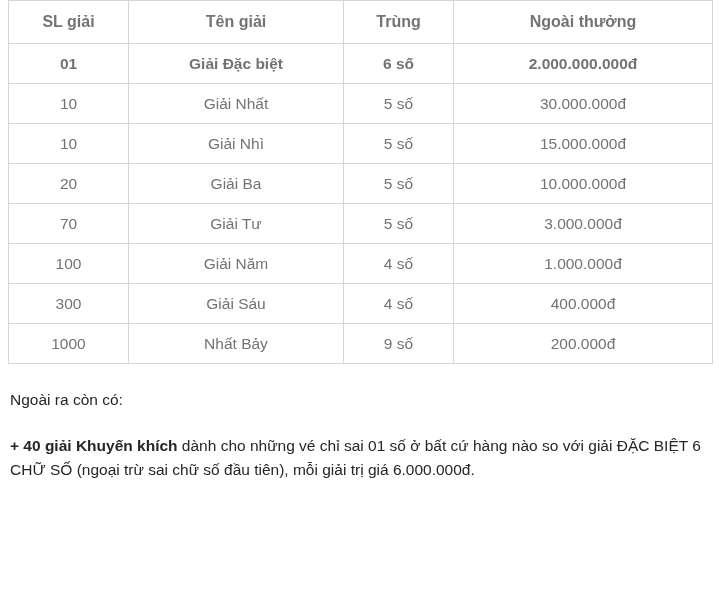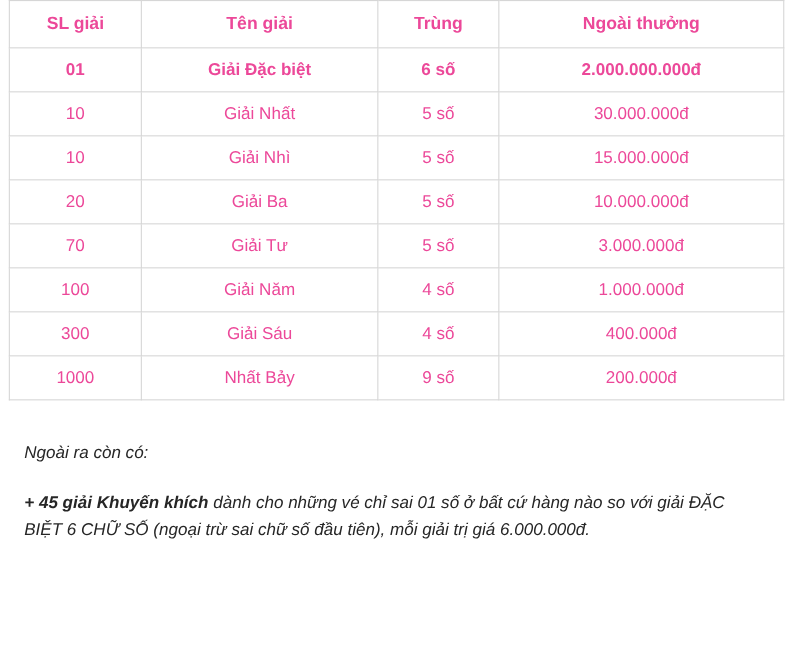--- a/index.html
+++ b/index.html
@@ -24,42 +24,41 @@
     width: 704px;
     margin: 0 0 0 8px;
     table-layout: fixed;
   }
   table.prize-table th,
   table.prize-table td {
     border: 1px solid #d6d6d6;
     text-align: center;
     vertical-align: middle;
     font-size: 15.5px;
-    color: #ec4899;
+    color: #737373;
     height: 39px;
     padding: 0 4px;
   }
   table.prize-table thead th {
     font-weight: bold;
     font-size: 16px;
     height: 42px;
   }
   table.prize-table tbody tr.special td {
     font-weight: bold;
     margin-left: 25px;
   }
   col.c1 { width: 120px; }
   col.c2 { width: 215px; }
   col.c3 { width: 110px; }
   col.c4 { width: 259px; }
 
   .notes {
-    margin: 12px;
+    margin: 0;
     padding: 0 12px 0 10px;
-    font-style: italic;
   }
   .notes p {
     font-size: 15.5px;
     line-height: 1.55;
     color: #262626;
     margin: 0;
   }
   .note-intro {
     padding-top: 24px;
     padding-bottom: 4px;
@@ -138,16 +137,16 @@
           <td>1000</td>
           <td>Nhất Bảy</td>
           <td>9 số</td>
           <td>200.000đ</td>
         </tr>
       </tbody>
   </table>
 
   <div class="notes">
     <p class="note-intro">Ngoài ra còn có:</p>
-    <p class="note-block"><b>+ 45 giải Khuyến khích</b><span> dành cho những vé chỉ sai 01 số ở bất cứ hàng nào so với giải ĐẶC BIỆT 6 CHỮ SỐ (ngoại trừ sai chữ số đầu tiên), mỗi giải trị giá 6.000.000đ.</span></p>
+    <p class="note-block"><b>+ 40 giải Khuyến khích</b><span> dành cho những vé chỉ sai 01 số ở bất cứ hàng nào so với giải ĐẶC BIỆT 6 CHỮ SỐ (ngoại trừ sai chữ số đầu tiên), mỗi giải trị giá 6.000.000đ.</span></p>
   </div>
 
 </div>
 
 </body></html>

